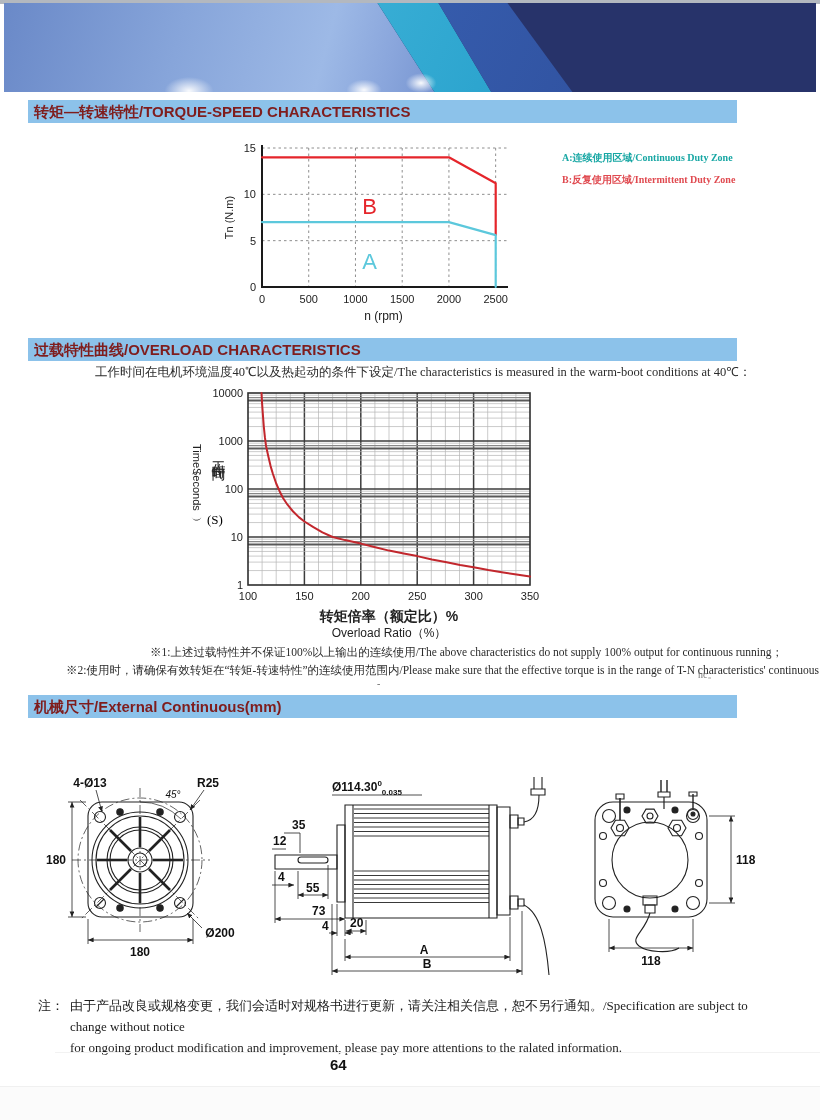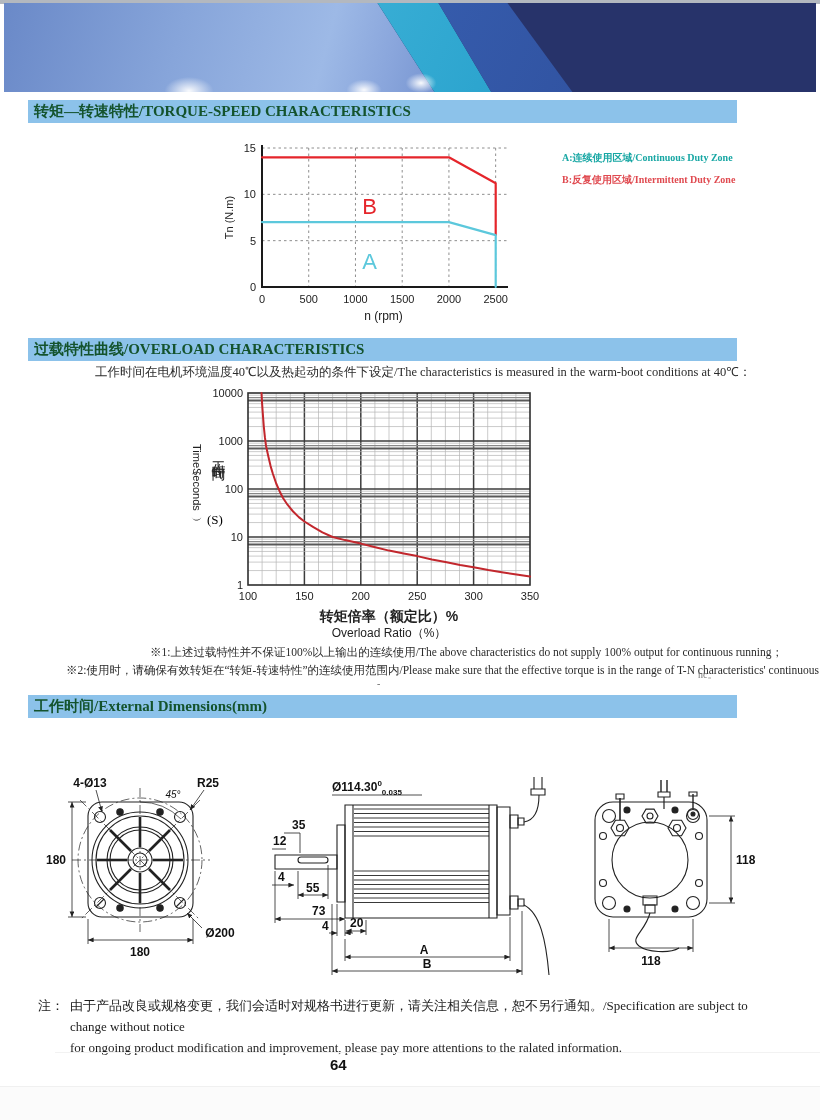--- a/index.html
+++ b/index.html
@@ -1,18 +1,18 @@
 <!DOCTYPE html>
 <html><head>
 <meta charset="utf-8">
 <style>
   *{margin:0;padding:0;box-sizing:border-box}
   html,body{width:820px;height:1120px;background:#ffffff;font-family:"Liberation Serif",serif;position:relative;overflow:hidden}
   .abs{position:absolute}
-  .titlebar{position:absolute;left:28px;width:709px;height:23px;background:#8cc2ea;font-weight:bold;font-size:15px;line-height:23px;padding-left:6px;color:#14532d;white-space:nowrap;font-family:Liberation Serif, serif}
+  .titlebar{position:absolute;left:28px;width:709px;height:23px;background:#8cc2ea;font-weight:bold;font-size:15px;line-height:23px;padding-left:6px;color:#7f1d1d;white-space:nowrap;font-family:Liberation Sans, sans-serif}
   .banner{position:absolute;left:4px;top:3px;width:812px;height:89px;background:#27336a;overflow:hidden}
   .banner .grad{position:absolute;inset:0;background:linear-gradient(105deg,#6a89c8 0%,#87a5da 22%,#9db9e6 40%,#8aa6dc 48%,#7694d0 55%);clip-path:polygon(0 0,46% 0,53% 100%,0 100%)}
   .banner .teal{position:absolute;inset:0;background:linear-gradient(115deg,#53c3e2 0%,#2da5cf 60%,#1b84b4 100%);clip-path:polygon(46% 0,53.5% 0,60% 100%,53% 100%)}
   .banner .brightblue{position:absolute;inset:0;background:linear-gradient(115deg,#3f6dc2 0%,#2c4a96 100%);clip-path:polygon(53.5% 0,62% 0,70% 100%,60% 100%)}
   .banner .glow1,.banner .glow2,.banner .glow3{position:absolute;width:70px;height:40px;border-radius:50%;background:radial-gradient(closest-side,rgba(255,255,255,.95),rgba(255,255,255,0) 70%)}
   .banner .glow1{left:150px;top:68px}
   .banner .glow2{left:335px;top:72px;width:50px;height:30px}
   .banner .glow3{left:395px;top:66px;width:44px;height:28px}
   .topline{position:absolute;left:0;top:0;width:820px;height:4px;background:#b3b8bf}
   .legend{position:absolute;left:562px;top:147px;font-size:10px;font-weight:bold;line-height:22px;white-space:nowrap;font-family:"Liberation Serif",serif}
@@ -154,21 +154,21 @@
   </svg>
 <div class="vlabel" style="left:189px;top:444px;font-size:11px;font-family:'Liberation Sans',sans-serif">Time（Seconds）</div>
 <div class="vlabel" style="left:209px;top:450px;font-size:14px;letter-spacing:2px">工作时间</div>
 <div class="abs" style="left:207px;top:512px;font-size:13px">(S)</div>
 
 <div class="note" style="left:150px;top:645px">※1:上述过载特性并不保证100%以上输出的连续使用/The above characteristics do not supply 100% output for continuous running；</div>
 <div class="note" style="left:66px;top:663px">※2:使用时，请确保有效转矩在“转矩-转速特性”的连续使用范围内/Please make sure that the effective torque is in the range of T-N characteristics' continuous duty zone</div>
 <div class="note" style="left:377px;top:678px;font-size:10px;color:#666">-</div>
 <div class="note" style="left:698px;top:668px;font-size:10px;color:#777">nc。</div>
 
-<div class="titlebar" style="top:695px">工作时间/External Dimensions(mm)</div>
+<div class="titlebar" style="top:695px">机械尺寸/External Continuous(mm)</div>
 
 <svg class="abs dwg" style="left:30px;top:772px" width="240" height="205" viewBox="0 0 240 205" fill="none" stroke="#222" stroke-width="1.1">
   <defs>
     <marker id="ar" orient="auto-start-reverse" markerWidth="9" markerHeight="8" refX="7" refY="3">
       <path d="M0,0 L7,3 L0,6 z" fill="#222" stroke="none"></path>
     </marker>
   </defs>
 
   <g stroke-width="0.7" stroke-dasharray="9 3 2 3">
     <line x1="110" y1="16" x2="110" y2="160"></line>

